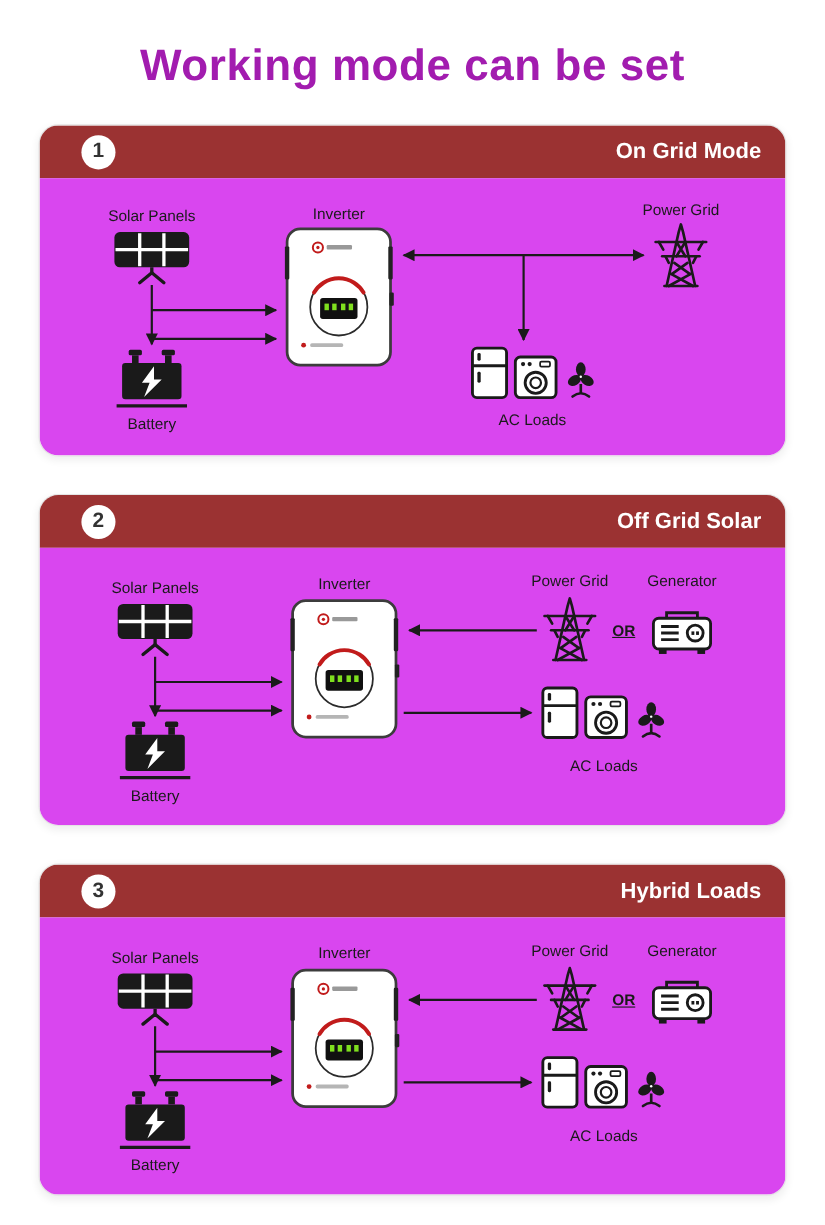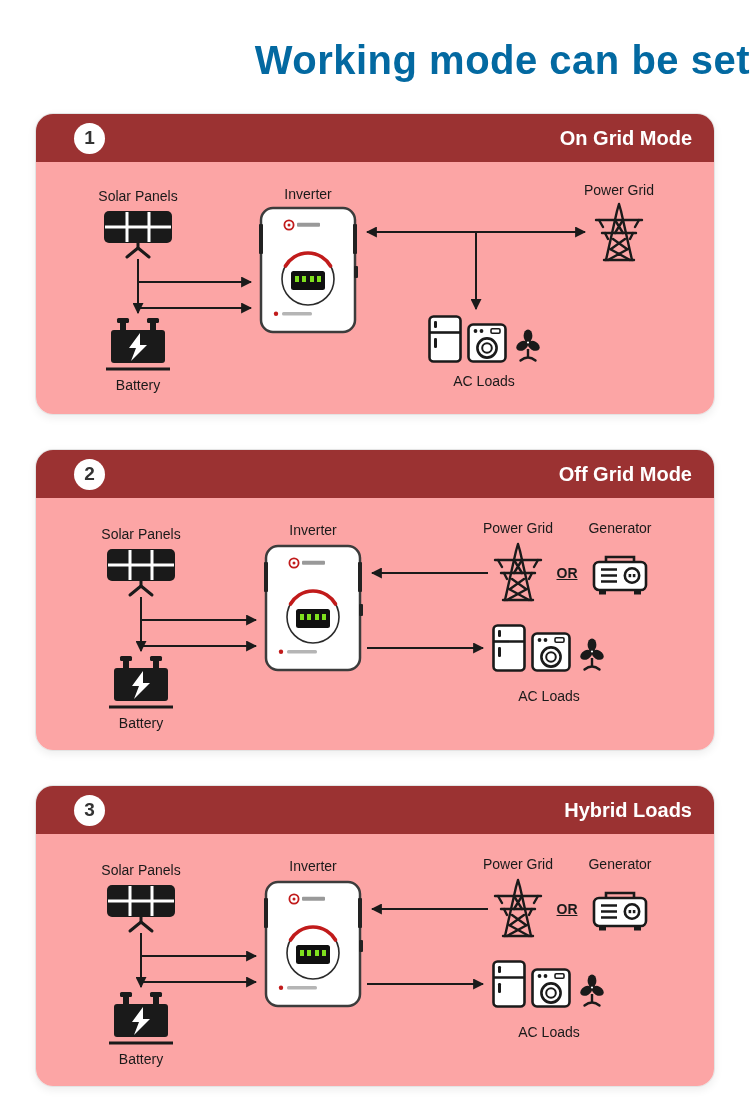--- a/index.html
+++ b/index.html
@@ -5,25 +5,25 @@
   * { box-sizing: border-box; margin: 0; padding: 0; }
   html, body { background: #ffffff; }
   body {
     width: 750px;
     font-family: "Liberation Sans", sans-serif;
     color: #1a1a1a;
   }
   .page-title {
     padding-top: 38px;
     margin-bottom: 30px;
-    text-align: right;
+    text-align: center;
     font-size: 40px;
     font-weight: 700;
     letter-spacing: 0.5px;
-    color: #0369a1;
+    color: #a21caf;
   }
   .card {
     margin: 0 35px 34px 35px;
     background: #ffffff;
     border: 1px solid #e4e4e4;
     border-radius: 18px;
     box-shadow: 0 3px 8px rgba(0,0,0,0.07);
     overflow: hidden;
   }
   .card-header {
@@ -43,21 +43,21 @@
   }
   .mode-title {
     margin-left: auto;
     color: #ffffff;
     font-size: 20px;
     font-weight: 700;
   }
   .diagram {
     position: relative;
     height: 252px;
-    background: #fca5a5;
+    background: #d946ef;
   }
   .diag-svg { position: absolute; left: 0; top: 0; width: 680px; height: 252px; }
   .lbl {
     position: absolute;
     transform: translateX(-50%);
     font-size: 14px;
     white-space: nowrap;
     color: #1a1a1a;
   }
   .lbl.or { font-weight: 700; text-decoration: underline; }
@@ -192,21 +192,21 @@
     <span class="lbl" style="left:272px; top:24px">Inverter</span>
     <span class="lbl" style="left:583px; top:20px">Power Grid</span>
     <span class="lbl" style="left:448px; top:211px">AC Loads</span>
     <span class="lbl" style="left:102px; top:215px">Battery</span>
   </div>
 </section>
 
 <section class="card">
   <header class="card-header">
     <span class="badge">2</span>
-    <h2 class="mode-title">Off Grid Mode</h2>
+    <h2 class="mode-title">Off Grid Solar</h2>
   </header>
   <div class="diagram">
     <svg class="diag-svg" viewBox="0 0 680 252">
       <g class="wire">
         <line x1="105" y1="99" x2="105" y2="153" marker-end="url(#arr)"></line>
         <line x1="105" y1="122" x2="220" y2="122" marker-end="url(#arr)"></line>
         <line x1="105" y1="148" x2="220" y2="148" marker-end="url(#arr)"></line>
         <line x1="452" y1="75" x2="336" y2="75" marker-end="url(#arr)"></line>
         <line x1="331" y1="150" x2="447" y2="150" marker-end="url(#arr)"></line>
       </g>

